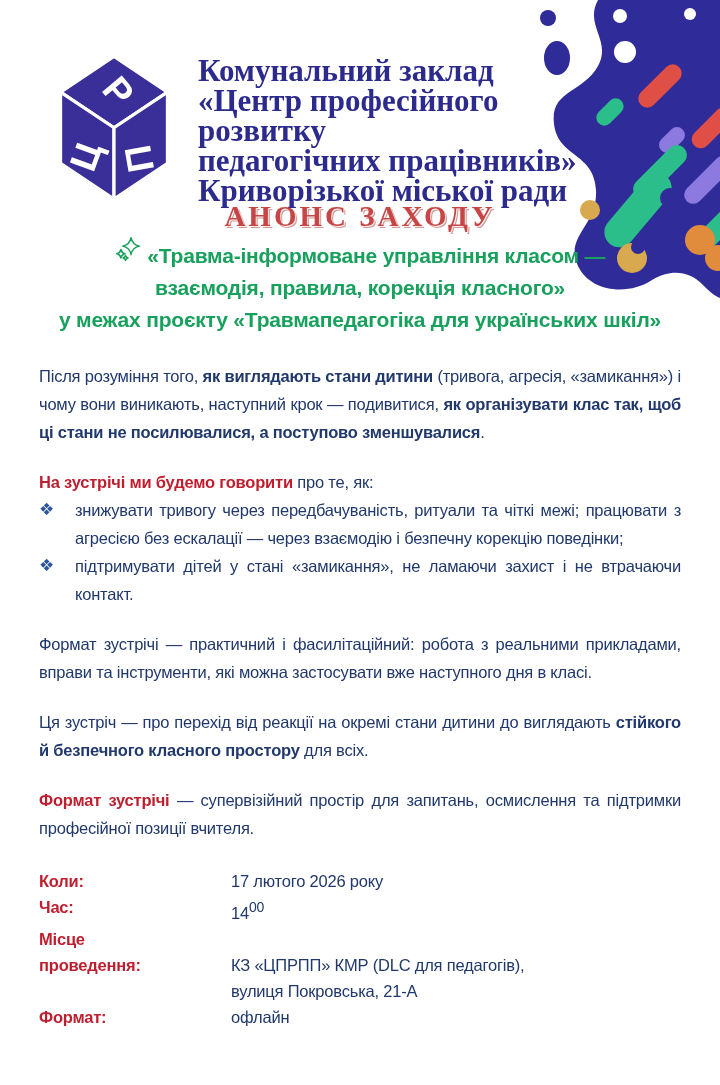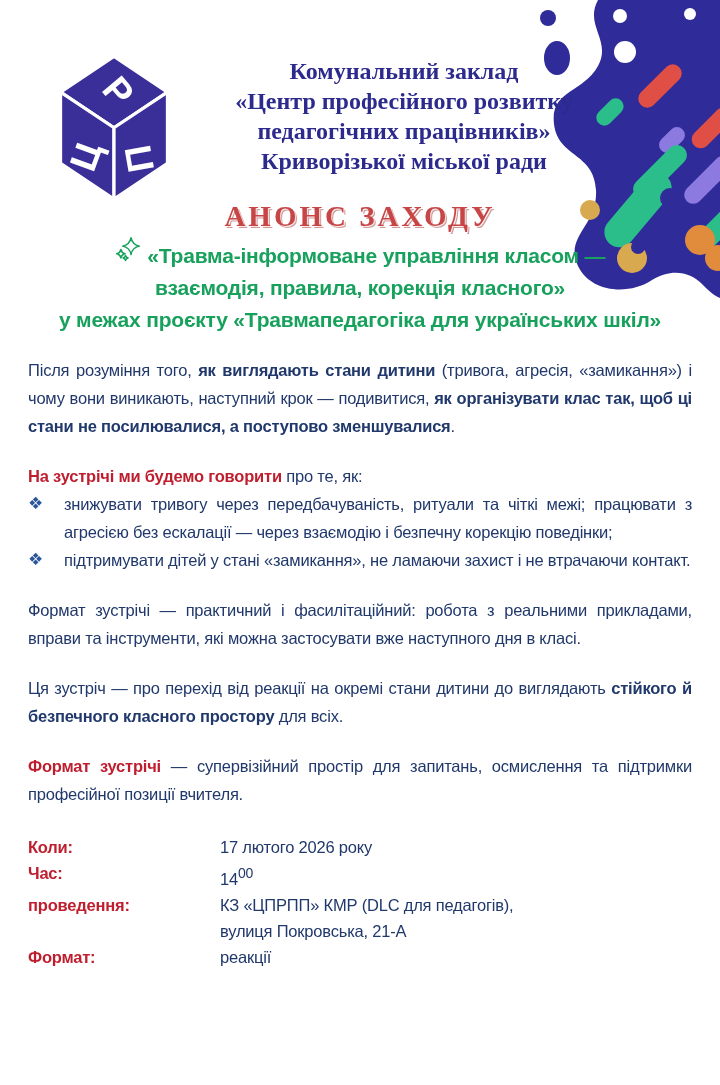--- a/index.html
+++ b/index.html
@@ -15,41 +15,41 @@
   .d-white{fill:#ffffff;}
   .d-red{fill:var(--decor_red);}
   .d-green{fill:var(--decor_green);}
   .d-purple{fill:var(--decor_purple);}
   .d-gold{fill:var(--decor_gold);}
   .d-orange{fill:var(--decor_orange);}
   
   .header{position:relative;height:228px;z-index:1;}
   .logo{position:absolute;left:38px;top:50px;width:152px;height:162px;}
   .org{
-    position:absolute;left:198px;top:56px;width:412px;text-align:center;
+    position:absolute;left:198px;top:56px;width:412px;text-align:left;
     font-family:"Liberation Serif",serif;font-weight:bold;
-    font-size:24px;line-height:30px;color:var(--header_blue);
+    font-size:31px;line-height:30px;color:var(--header_blue);
   }
   .announce{
     position:absolute;left:0;top:200px;width:100%;text-align:center;
     font-family:"Liberation Serif",serif;font-weight:bold;
     font-size:29px;letter-spacing:3px;color:var(--announce_red);
     text-shadow:1px 1px 0 rgba(255,255,255,.75), 2px 2px 0 rgba(150,30,30,.45);
   }
   
   .event-title{
     position:relative;z-index:1;margin:8px 30px 0;text-align:center;
     color:var(--heading_green);font-weight:bold;font-size:21px;line-height:32px;
     letter-spacing:-0.2px;
   }
   .event-title .t-line{display:block;}
   .t-line-first{display:flex;align-items:center;justify-content:center;gap:7px;}
   .sparkle{width:27px;height:27px;flex:0 0 auto;}
   
-  .main{position:relative;z-index:1;padding:0 28px;margin-top:20px;}
+  .main{position:relative;z-index:1;padding:0 39px;margin-top:26px;}
   .para{
     margin:0 0 22px;font-size:16.5px;line-height:28px;letter-spacing:-0.2px;
     text-align:justify;color:var(--body_navy);
   }
   .para .b{font-weight:bold;}
   .section-head{margin-bottom:0;}
   .bullet-list{list-style:none;margin:0 0 22px;padding:0;}
   .bullet-item{display:flex;font-size:16.5px;line-height:28px;letter-spacing:-0.2px;}
   .bullet-marker{flex:0 0 36px;color:var(--bullet_blue);font-size:17px;}
   .bullet-text{flex:1;text-align:justify;color:var(--body_navy);}
@@ -163,30 +163,31 @@
     <div class="details">
       <div class="detail-row">
         <span class="detail-label">Коли:</span>
         <span class="detail-value">17 лютого 2026 року</span>
       </div>
       <div class="detail-row">
         <span class="detail-label">Час:</span>
         <span class="detail-value"><span>14</span><sup>00</sup></span>
       </div>
       <div class="detail-row">
+        <span class="detail-label">Місце</span>
         <span class="detail-value"></span>
       </div>
       <div class="detail-row">
         <span class="detail-label">проведення:</span>
         <span class="detail-value">КЗ «ЦПРПП» КМР (DLC для педагогів),</span>
       </div>
       <div class="detail-row">
         <span class="detail-label"></span>
         <span class="detail-value">вулиця Покровська, 21-А</span>
       </div>
       <div class="detail-row">
         <span class="detail-label">Формат:</span>
-        <span class="detail-value">реакції</span>
+        <span class="detail-value">офлайн</span>
       </div>
     </div>
 
   </div>
 </div>
 
 </body></html>

